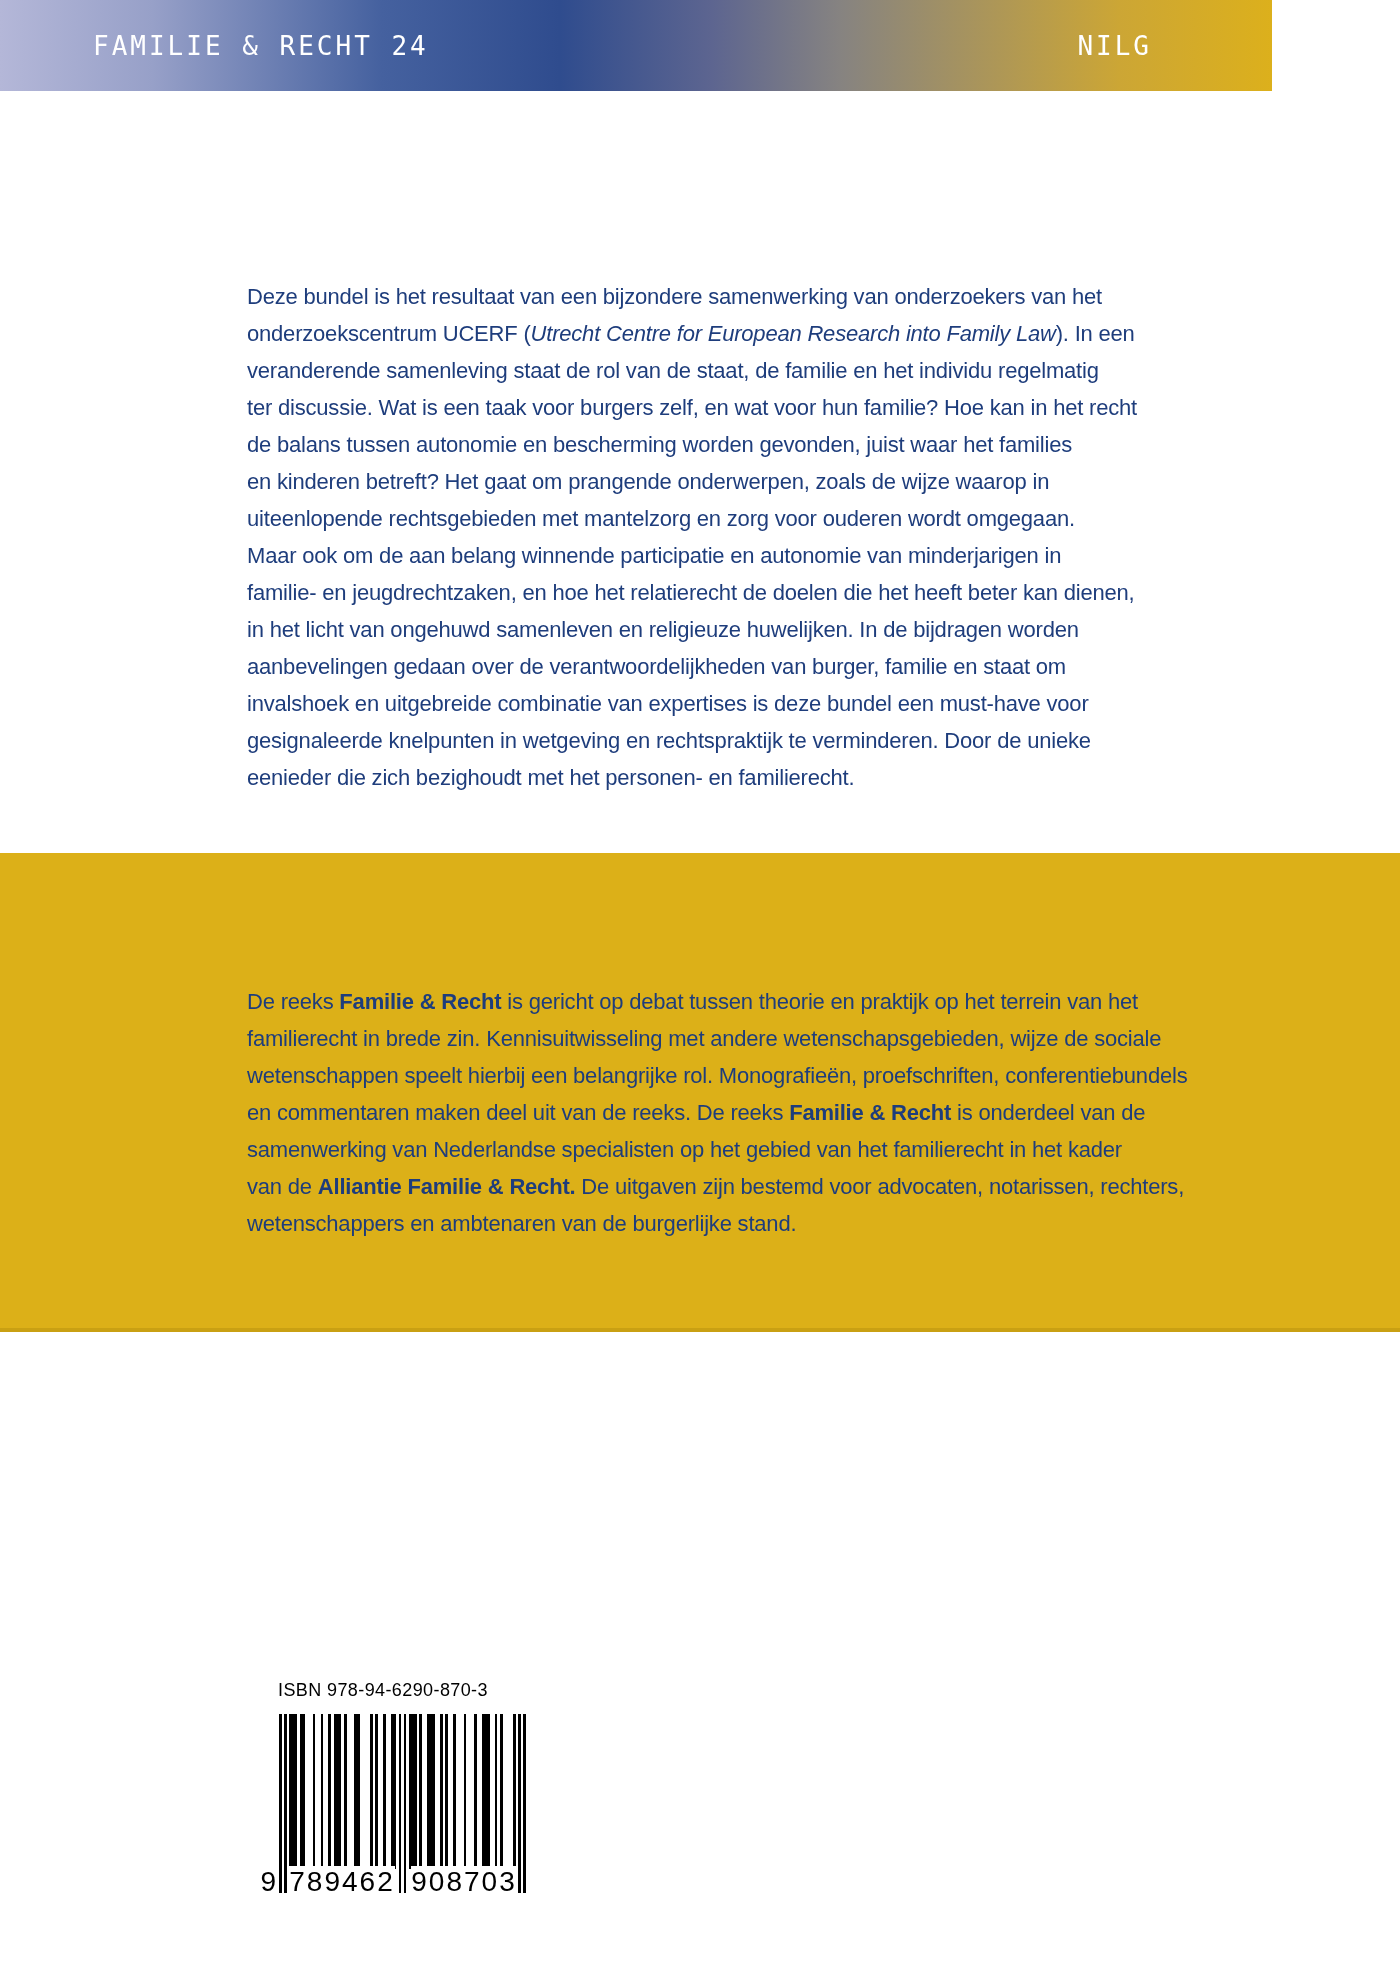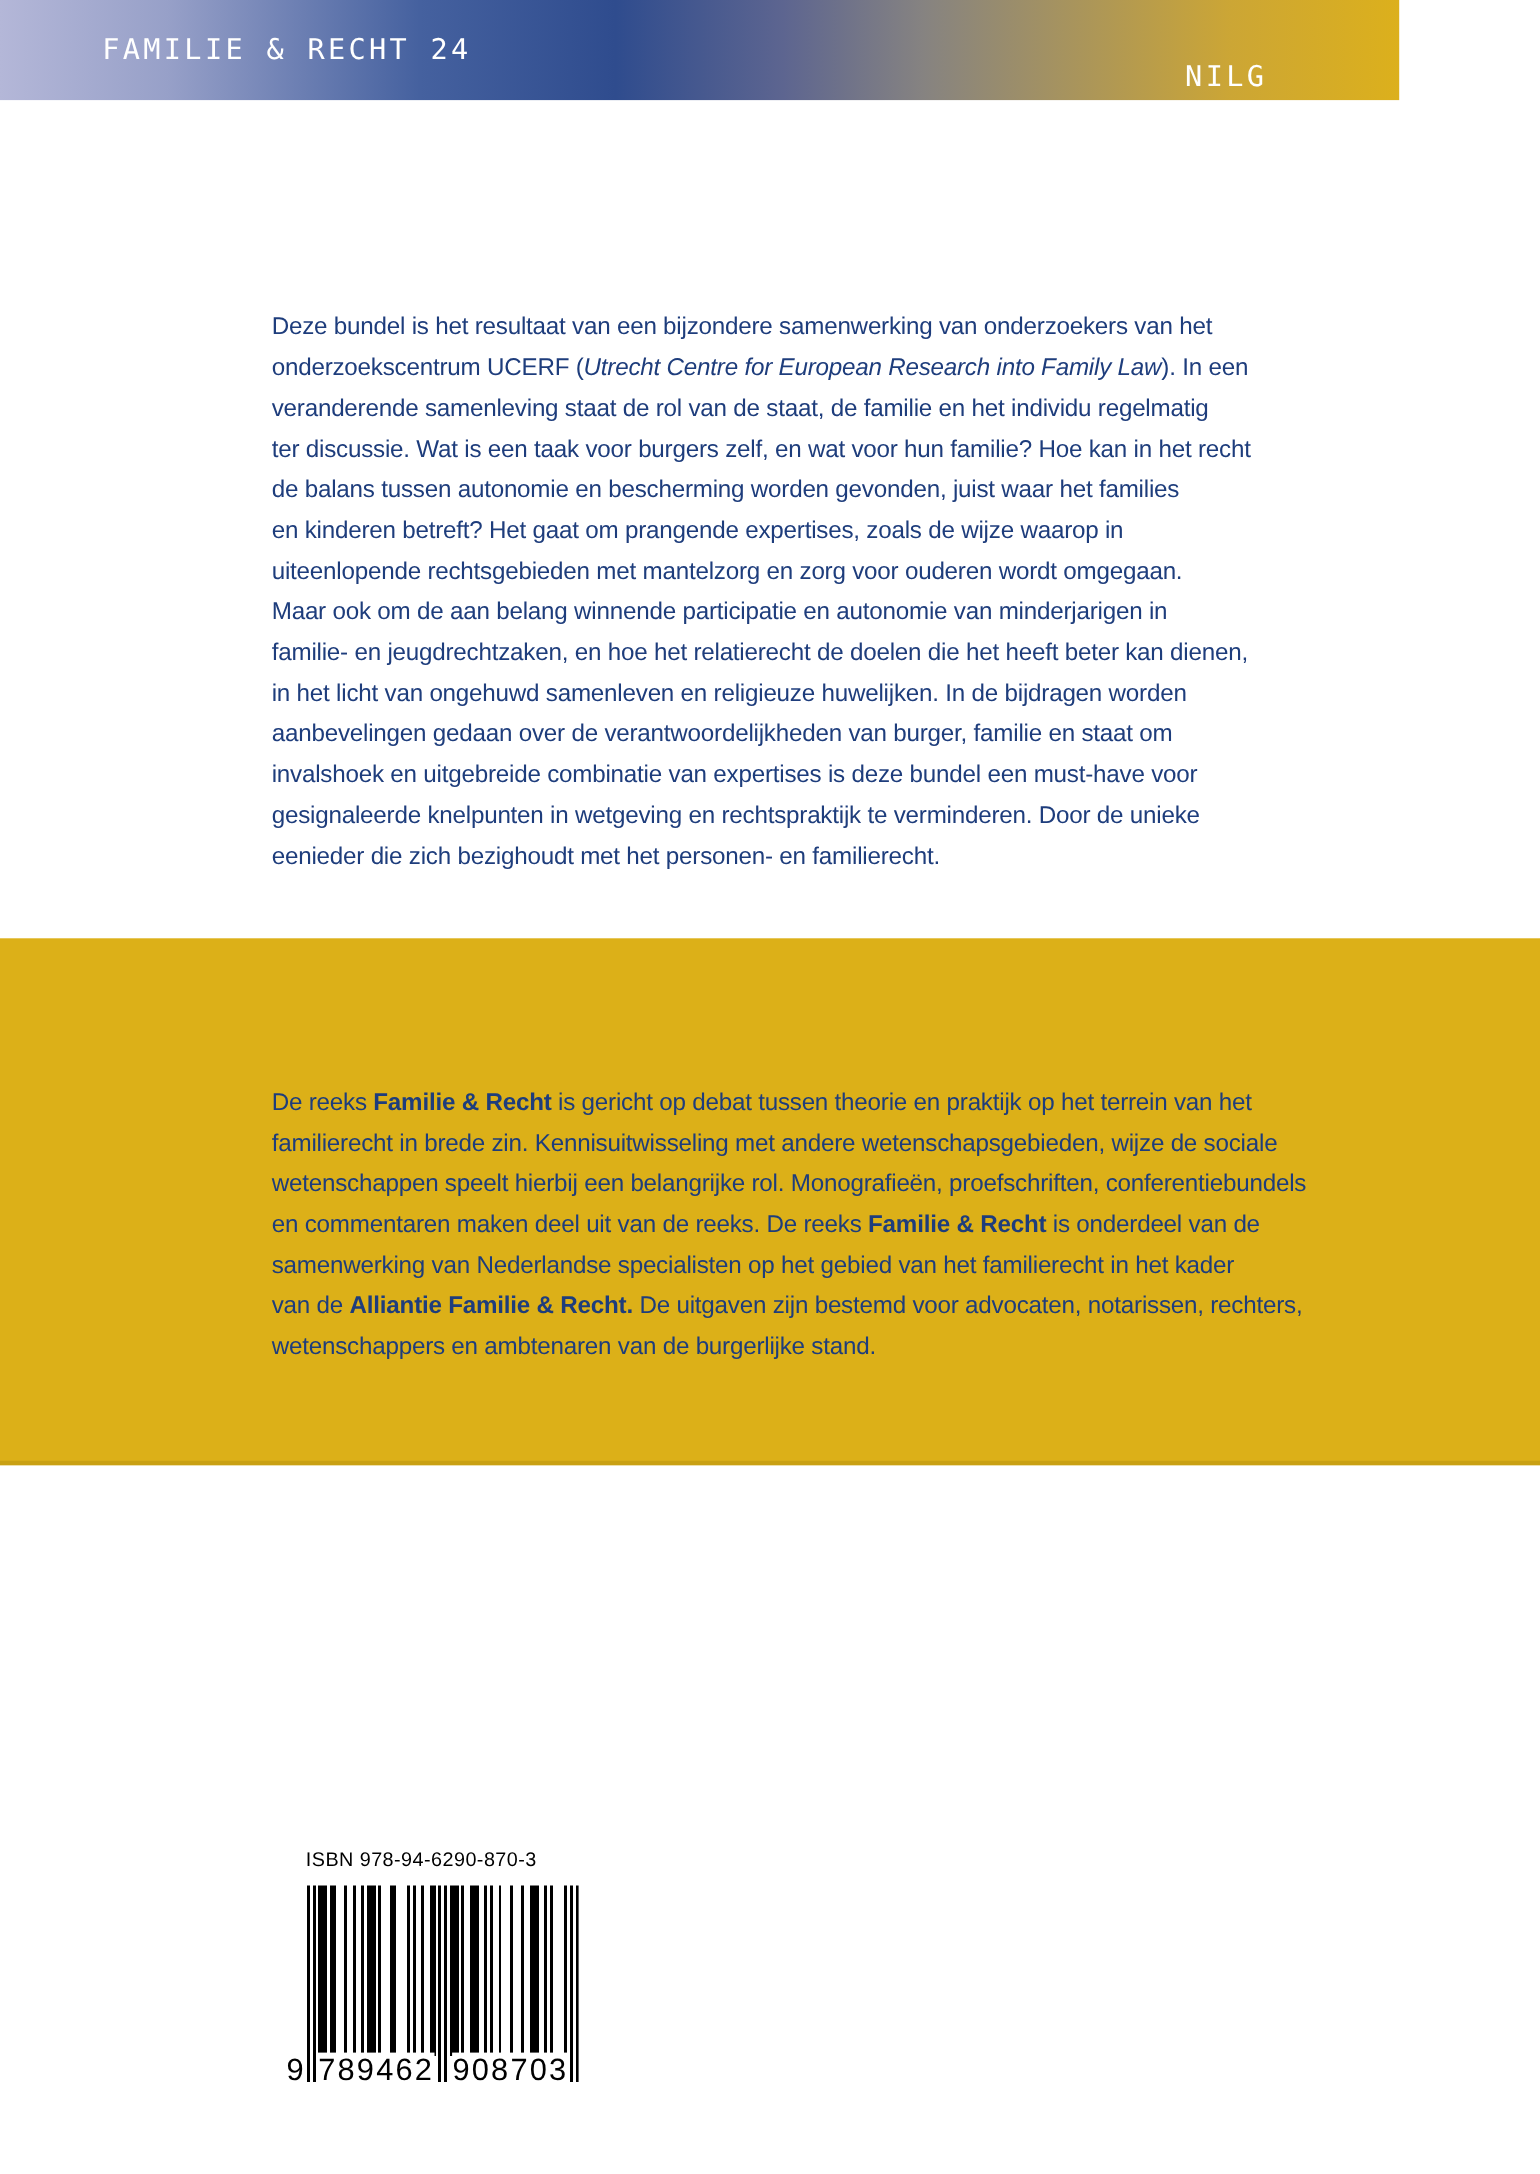--- a/index.html
+++ b/index.html
@@ -15,21 +15,21 @@
       #5d6590 56%, #868381 66%, #a6935f 76%, #cca635 88%, #dcb01c 100%);
   }
   .header-title{
     position:absolute;left:93px;top:50%;transform:translateY(-50%);
     font-family:"DejaVu Sans Mono", monospace;
     font-size:26px;letter-spacing:3px;color:#ffffff;white-space:nowrap;
   }
   .header-logo{
     position:absolute;right:120px;top:50%;transform:translateY(-50%);
     font-family:"DejaVu Sans Mono", monospace;
-    font-size:26px;letter-spacing:3px;color:#ffffff;white-space:nowrap;margin-top:24px;
+    font-size:26px;letter-spacing:3px;color:#ffffff;white-space:nowrap;
   }
   
   .textblock{
     position:absolute;left:247px;color:#1e3d7c;
     font-size:22px;line-height:37px;letter-spacing:-0.2px;white-space:nowrap;
   }
   .textblock .line{height:37px;}
   .textblock .i{font-style:italic;margin-top:17px;}
   .textblock .b{font-weight:bold;}
   #intro{top:278px;}
@@ -60,21 +60,21 @@
   <div class="header-title">FAMILIE &amp; RECHT 24</div>
   <div class="header-logo">NILG</div>
 </div>
 
 <div id="intro" class="textblock">
     <div class="line"><span>Deze bundel is het resultaat van een bijzondere samenwerking van onderzoekers van het</span></div>
     <div class="line"><span>onderzoekscentrum UCERF (</span><span class="i">Utrecht Centre for European Research into Family Law</span><span>). In een</span></div>
     <div class="line"><span>veranderende samenleving staat de rol van de staat, de familie en het individu regelmatig</span></div>
     <div class="line"><span>ter discussie. Wat is een taak voor burgers zelf, en wat voor hun familie? Hoe kan in het recht</span></div>
     <div class="line"><span>de balans tussen autonomie en bescherming worden gevonden, juist waar het families</span></div>
-    <div class="line"><span>en kinderen betreft? Het gaat om prangende expertises, zoals de wijze waarop in</span></div>
+    <div class="line"><span>en kinderen betreft? Het gaat om prangende onderwerpen, zoals de wijze waarop in</span></div>
     <div class="line"><span>uiteenlopende rechtsgebieden met mantelzorg en zorg voor ouderen wordt omgegaan.</span></div>
     <div class="line"><span>Maar ook om de aan belang winnende participatie en autonomie van minderjarigen in</span></div>
     <div class="line"><span>familie- en jeugdrechtzaken, en hoe het relatierecht de doelen die het heeft beter kan dienen,</span></div>
     <div class="line"><span>in het licht van ongehuwd samenleven en religieuze huwelijken. In de bijdragen worden</span></div>
     <div class="line"><span>aanbevelingen gedaan over de verantwoordelijkheden van burger, familie en staat om</span></div>
     <div class="line"><span>invalshoek en uitgebreide combinatie van expertises is deze bundel een must-have voor</span></div>
     <div class="line"><span>gesignaleerde knelpunten in wetgeving en rechtspraktijk te verminderen. Door de unieke</span></div>
     <div class="line"><span>eenieder die zich bezighoudt met het personen- en familierecht.</span></div>
   </div>
 

